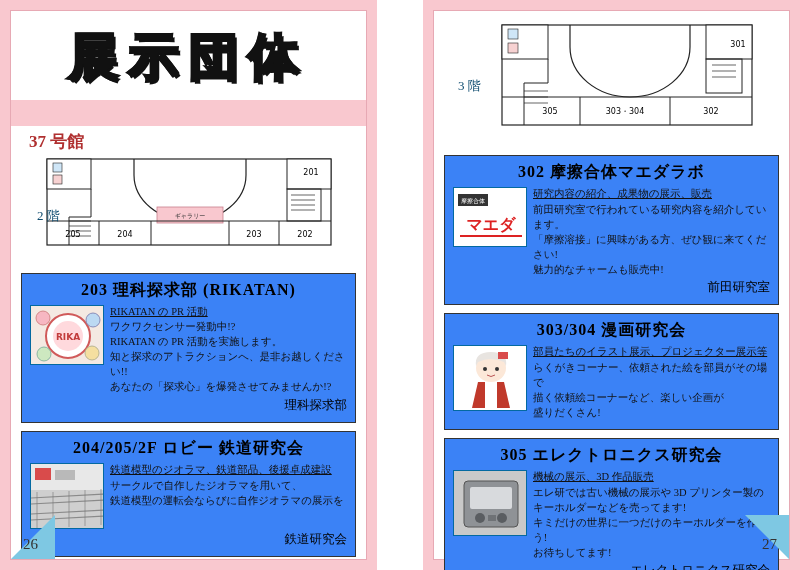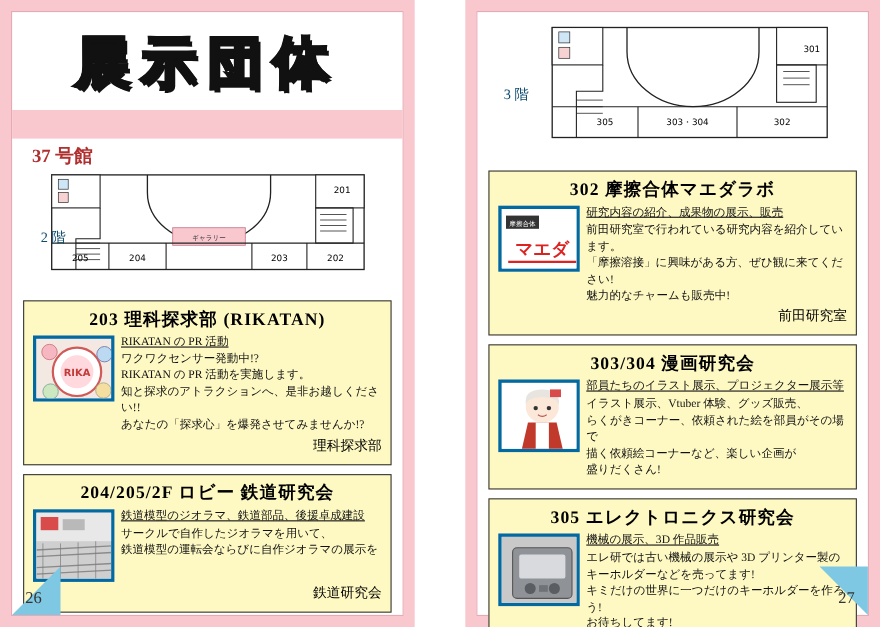--- a/index.html
+++ b/index.html
@@ -88,35 +88,35 @@
     font-size: 13px;
     font-family: "Liberation Serif", serif;
     color: #0c4a6e;
   }
   .map-svg { display:block; margin: 0 auto; }
 
   
   .card {
     margin: 8px 10px 0 10px;
     border: 1px solid #333;
-    background: #fef9c3;
+    background: #3b82f6;
     padding: 6px 8px 8px 8px;
   }
   .card-title {
     text-align: center;
     font-size: 16px;
     font-family: "Liberation Serif", serif;
     font-weight: bold;
     letter-spacing: 1px;
     margin-bottom: 4px;
   }
   .card-body { display: flex; gap: 6px; }
   .thumb {
     width: 74px; min-width: 74px; height: 60px;
-    border: 3px solid #0369a1;
+    border: 1px solid #0369a1;
     background: #eee;
     overflow: hidden;
     position: relative;
   }
   .thumb.tall { height: 66px; }
   .card-text { flex: 1; font-size: 10.5px; line-height: 1.42; color: #111; }
   .card-text .lead {
     text-decoration: underline;
     display: block;
     margin-bottom: 1px;
@@ -323,21 +323,20 @@
               <path d="M24 36 L50 36 L56 62 L18 62 Z" fill="#c0392b"></path>
               <rect x="31" y="36" width="12" height="26" fill="#ffffff"></rect>
               <circle cx="31" cy="23" r="2" fill="#333"></circle>
               <circle cx="43" cy="23" r="2" fill="#333"></circle>
               <path d="M33 29 Q37 32 41 29" stroke="#b55" stroke-width="1" fill="none"></path>
               <rect x="44" y="6" width="10" height="7" fill="#d94b4b"></rect>
             </svg>
           </div>
           <div class="card-text">
             <span class="lead">部員たちのイラスト展示、プロジェクター展示等</span>
-            <p>イラスト展示、Vtuber 体験、グッズ販売、</p>
             <p>らくがきコーナー、依頼された絵を部員がその場で</p>
             <p>描く依頼絵コーナーなど、楽しい企画が</p>
             <p>盛りだくさん!</p>
           </div>
         </div>
       </div>
 
       <div class="card right-page">
         <div class="card-title">305  エレクトロニクス研究会</div>
         <div class="card-body">

